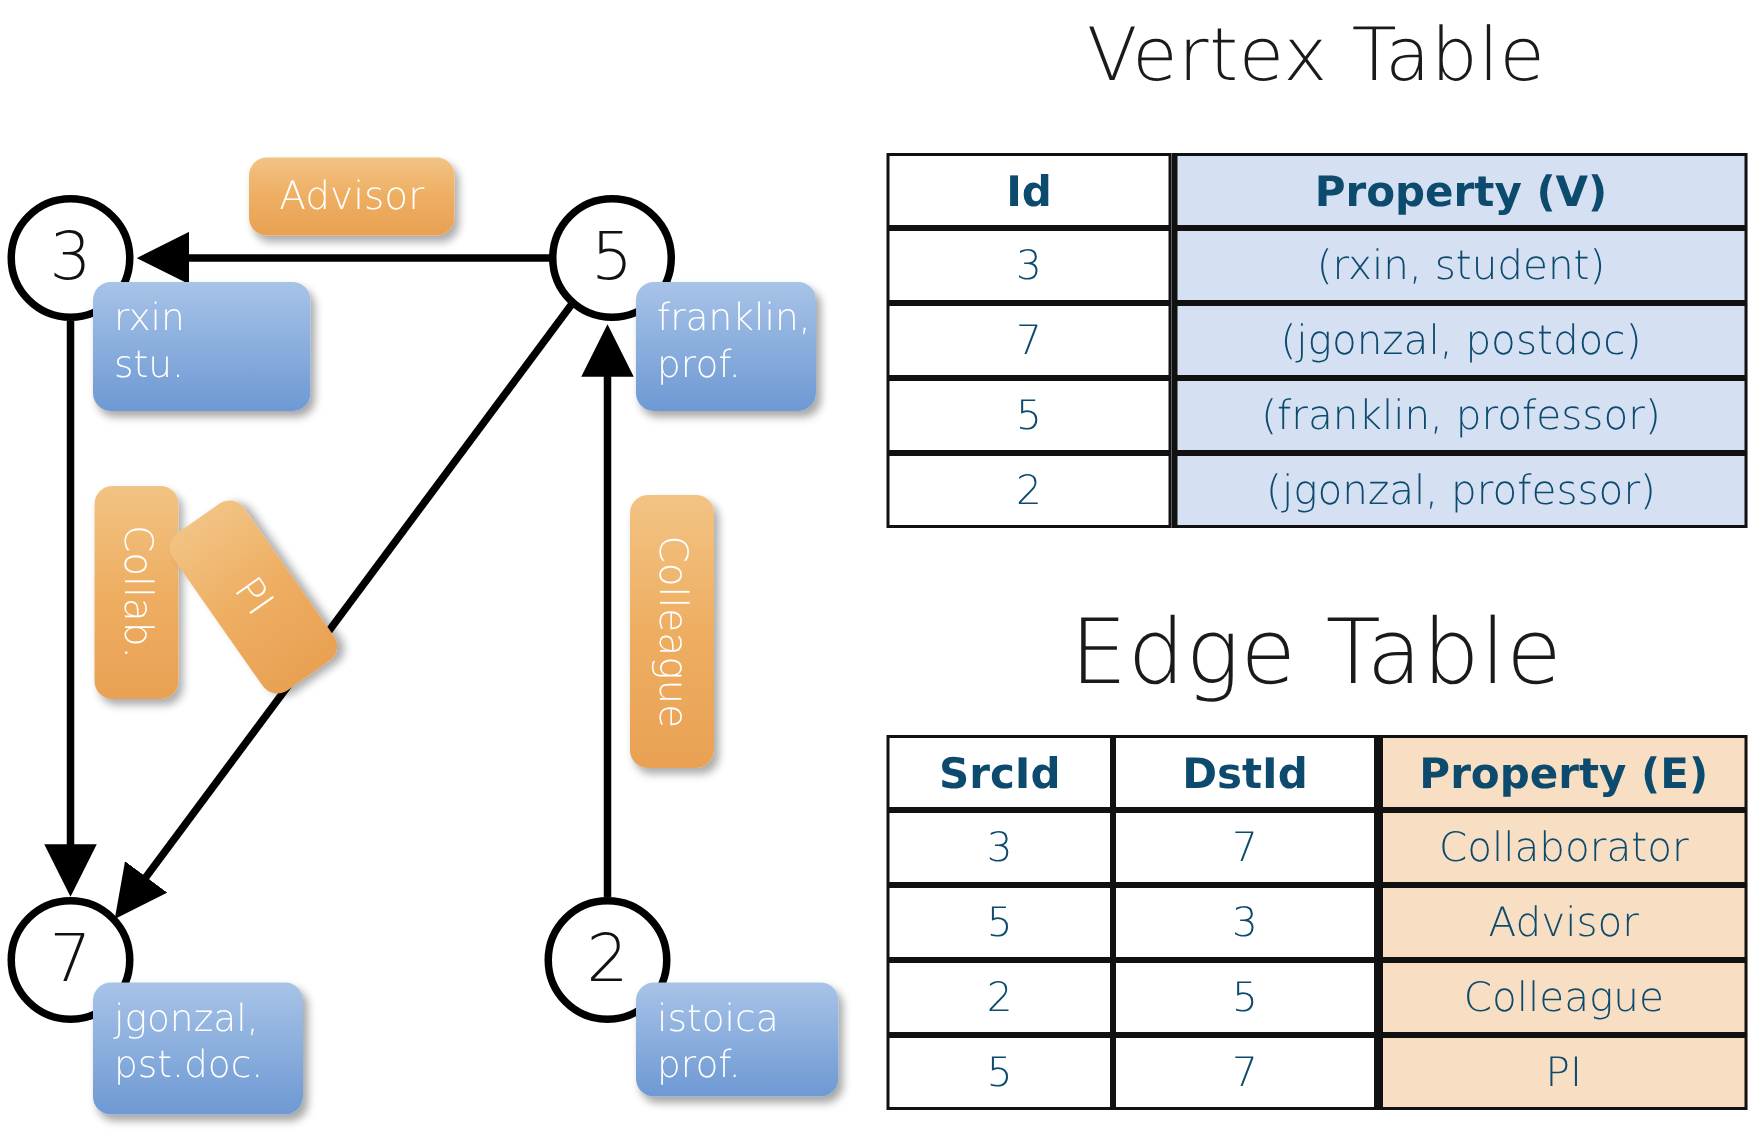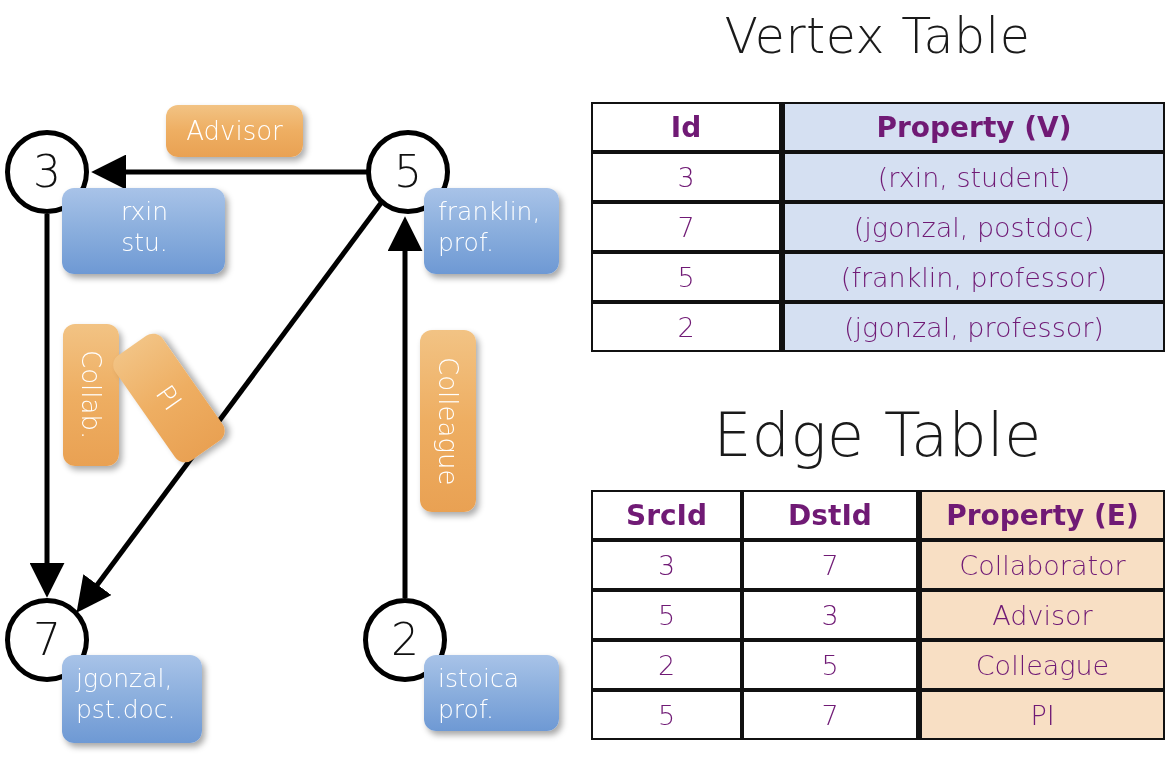--- a/index.html
+++ b/index.html
@@ -95,21 +95,21 @@
     border-spacing: 0;
     font-family: "DejaVu Sans", sans-serif;
     font-weight: 300;
     table-layout: fixed;
   }
   .tbl td, .tbl th {
     border: 2px solid #111;
     text-align: center;
     font-weight: 300;
     font-size: 27px;
-    color: #701a75;
+    color: #0c4a6e;
     padding: 0;
     height: 46px;
     background: #ffffff;
   }
   .tbl th { font-weight: 700; font-size: 28px; }
   .tbl .sep { border-left: 4px solid #111; }
   .v-prop { background: #d5e0f2 !important; }
   .e-prop { background: #f8dfc4 !important; }
 
   #vertex-table { left: 591px; top: 102px; }
@@ -159,26 +159,26 @@
   <div class="node-circle" style="left:366px; top:130px;">
     <span>5</span>
   </div>
   <div class="node-circle" style="left:5px; top:598px;">
     <span>7</span>
   </div>
   <div class="node-circle" style="left:363px; top:598px;">
     <span>2</span>
   </div>
 
-  <div class="prop-box" style="left:62px; top:188px; width:163px; height:86px;text-align:center;">
+  <div class="prop-box" style="left:62px; top:188px; width:145px; height:86px;">
     <div>rxin</div>
     <div>stu.</div>
   </div>
 
-  <div class="prop-box" style="left:424px; top:188px; width:135px; height:86px;">
+  <div class="prop-box" style="left:424px; top:188px; width:120px; height:86px;">
     <div>franklin,</div>
     <div>prof.</div>
   </div>
 
   <div class="prop-box" style="left:62px; top:655px; width:140px; height:88px;">
     <div>jgonzal,</div>
     <div>pst.doc.</div>
   </div>
 
   <div class="prop-box" style="left:424px; top:655px; width:135px; height:76px;">

